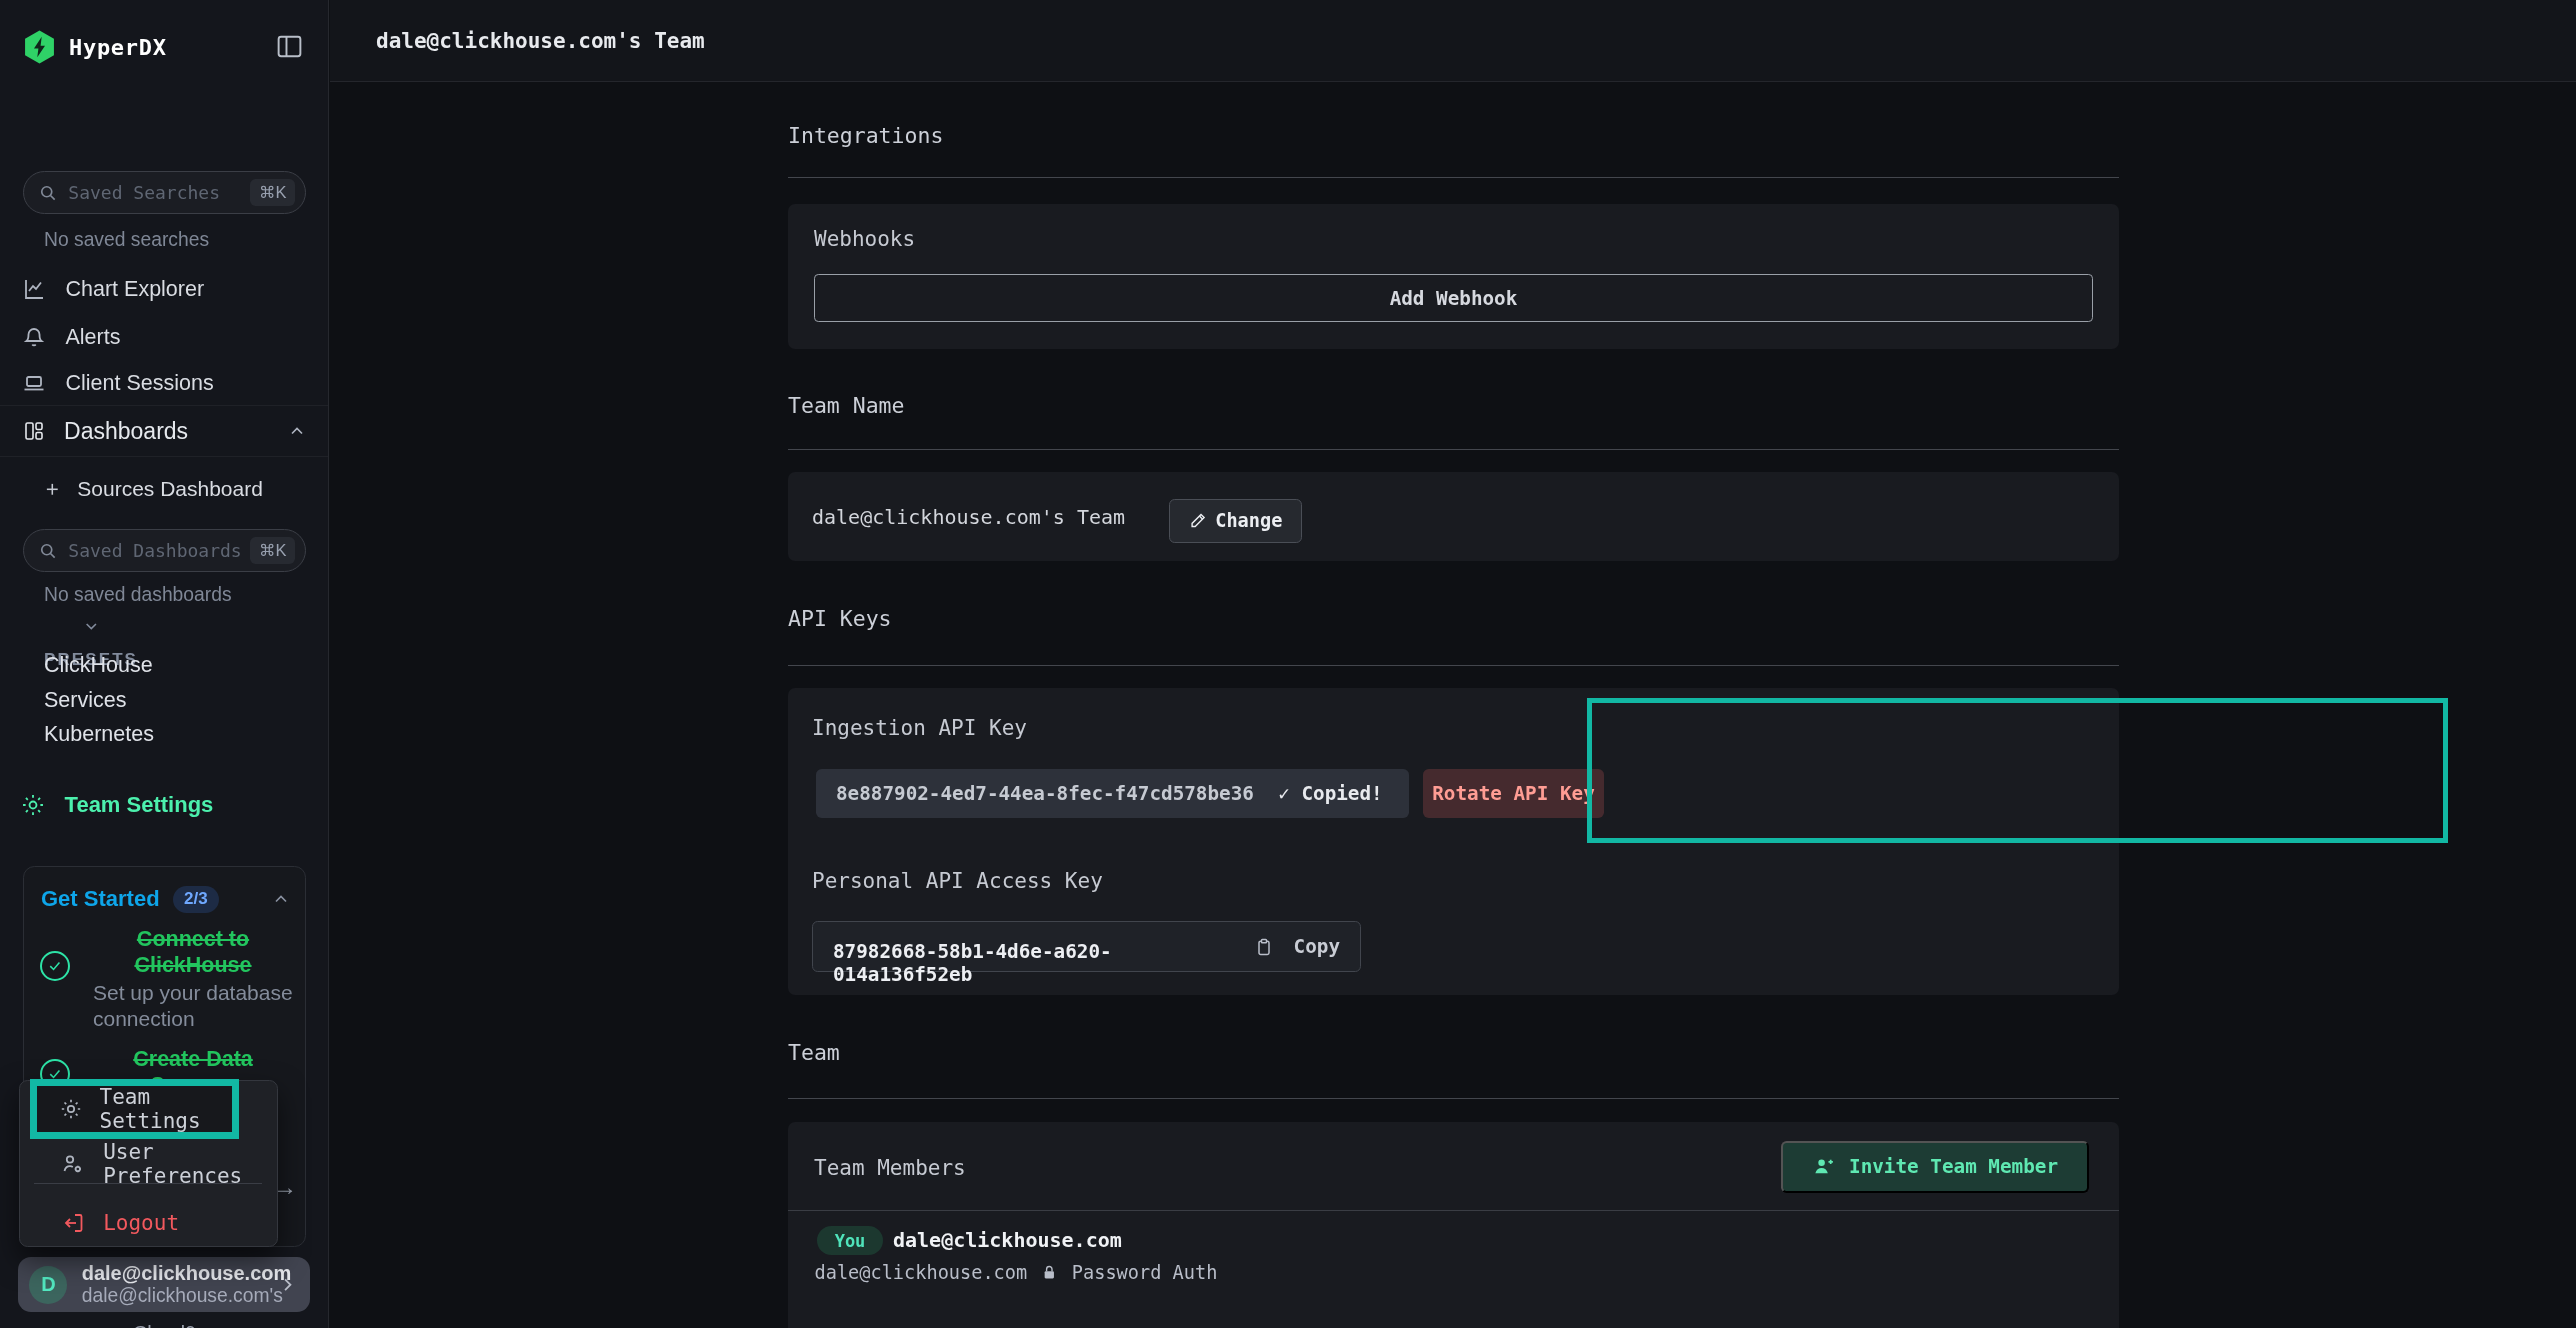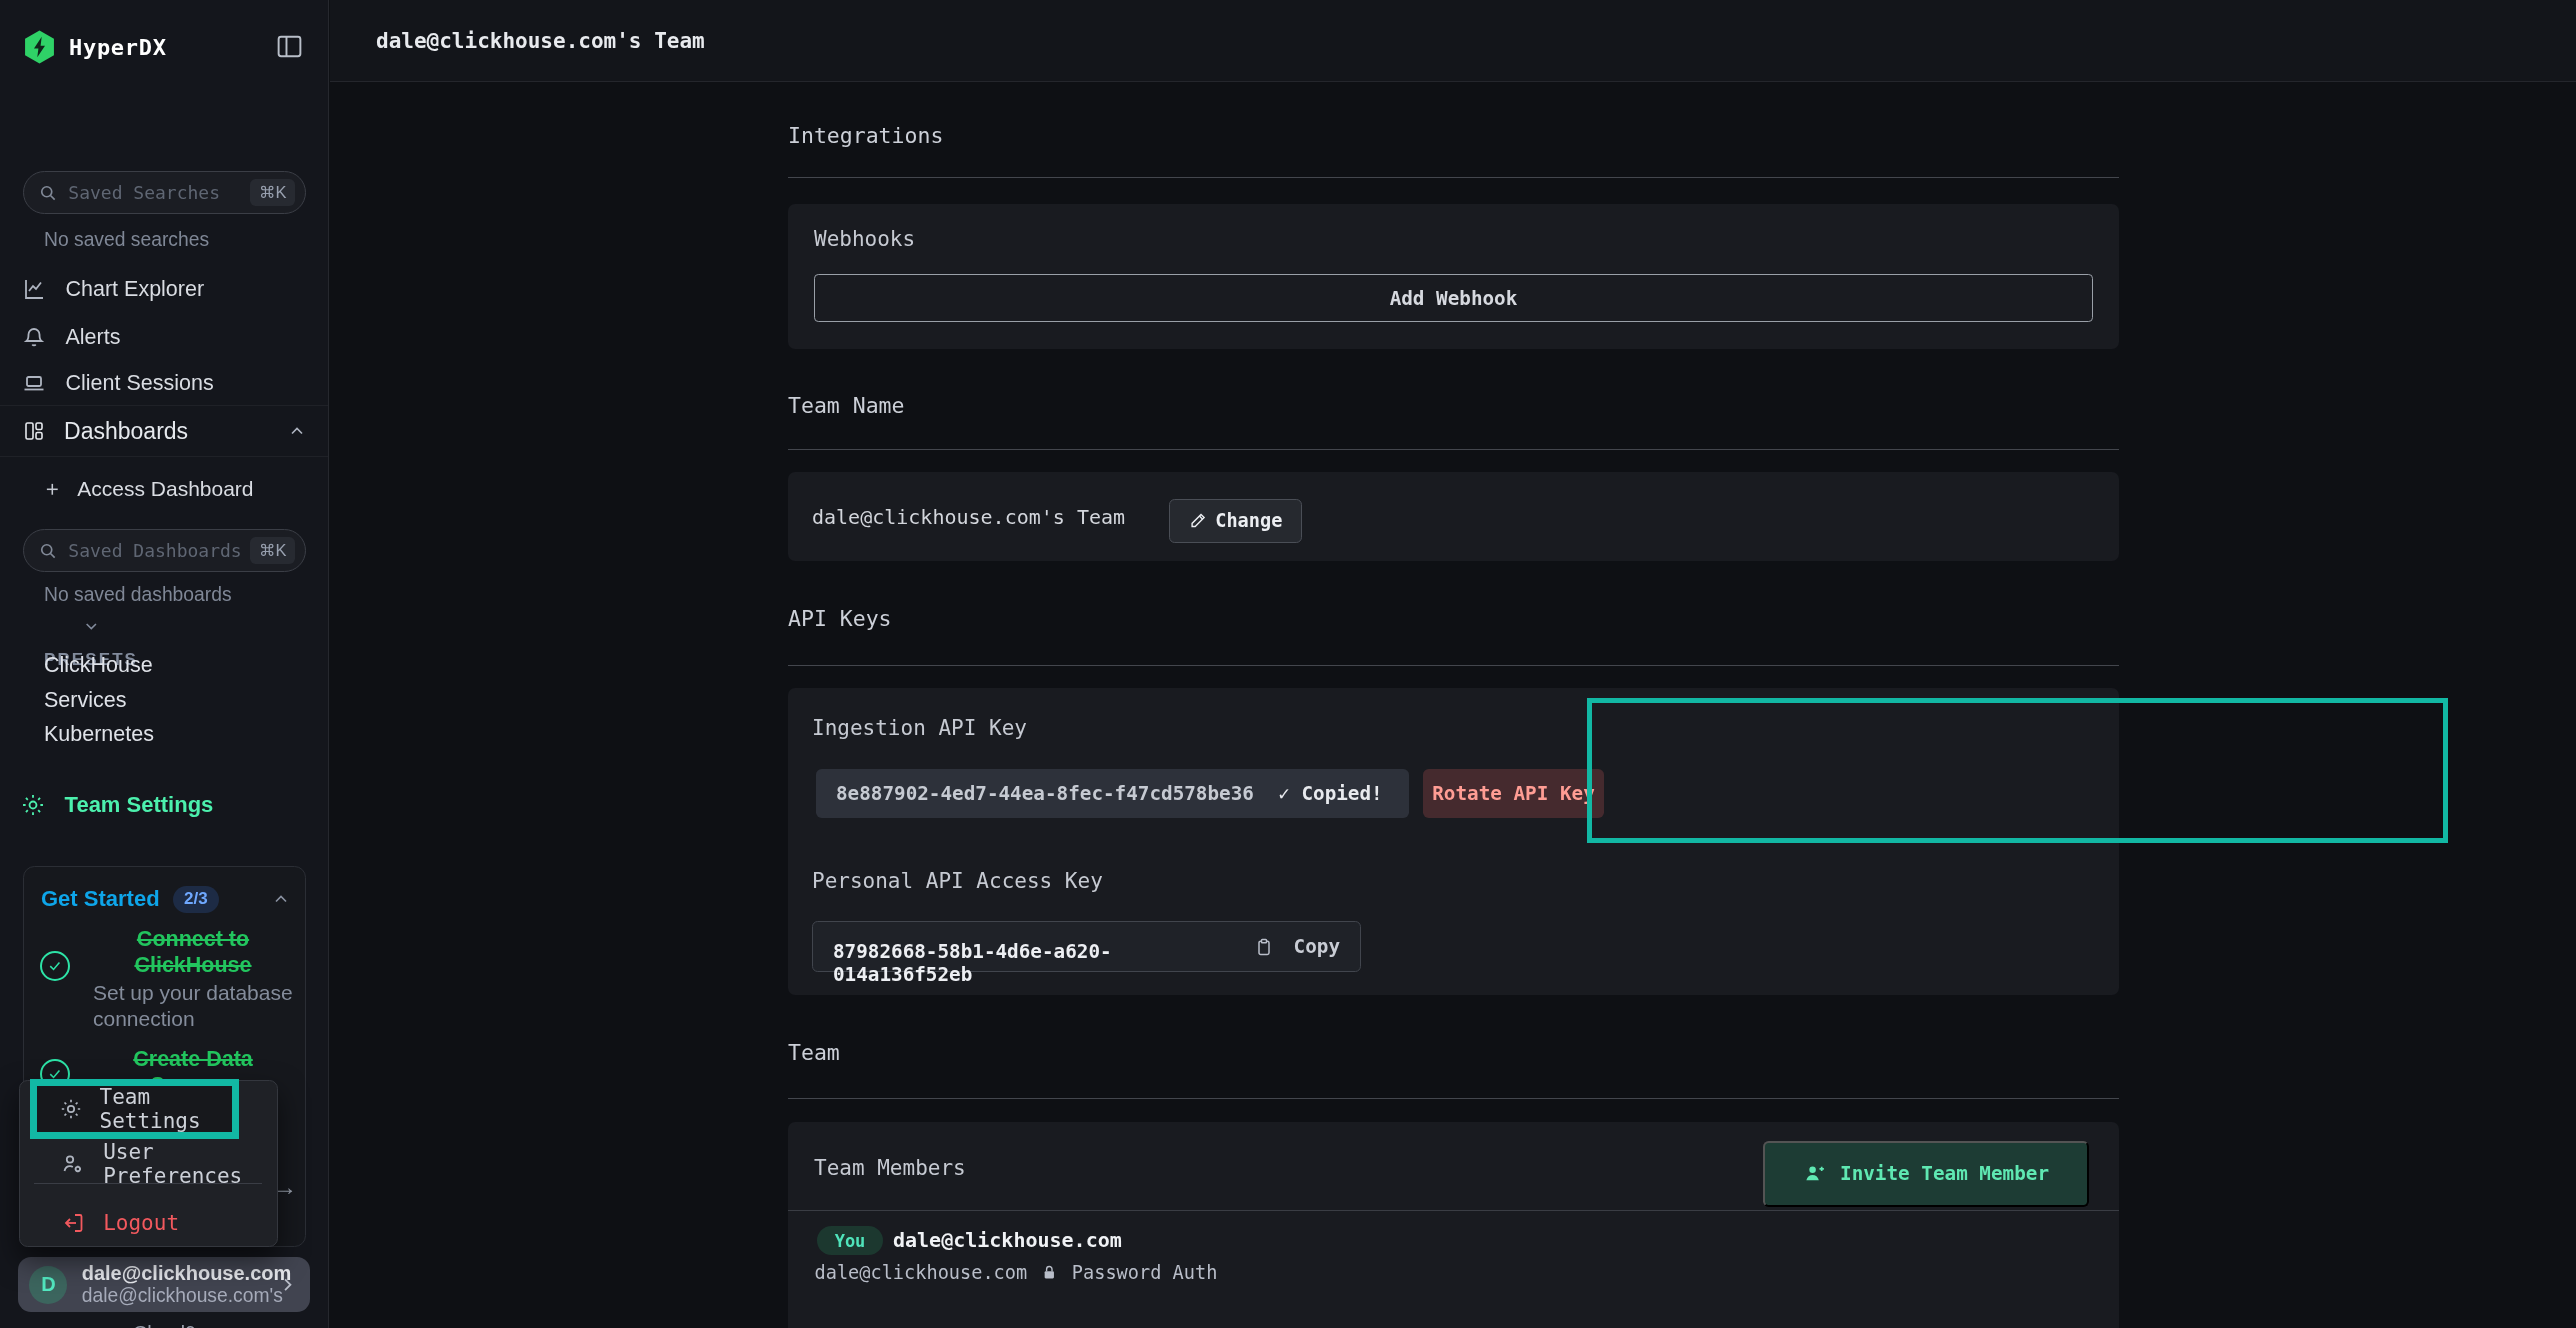--- a/index.html
+++ b/index.html
@@ -90,21 +90,21 @@
   #ingestion-chip { left:28px; top:81px; width:593px; height:49px; background:#2d313a; }
   #ingestion-chip .key { font-weight:700; font-size:19.3px; color:#c6cad2; }
   #ingestion-chip .copied { font-weight:700; font-size:19.3px; color:#e8eaee; margin-left:4.3px; white-space:nowrap; }
   #rotate-btn { position:absolute; left:635px; top:81px; width:181px; height:49px; background:#452a2e; border-radius:5.7px; display:flex; align-items:center; justify-content:center; font-family:"DejaVu Sans Mono",monospace; font-weight:700; font-size:19.3px; color:#ff9d94; cursor:pointer; }
   #personal-chip { left:24px; top:233px; width:549px; height:51px; background:#1f2228; border:1.4px solid #41454d; cursor:pointer; }
   #personal-chip .key { font-weight:700; font-size:19.3px; color:#edeff3;margin-top:32px; }
   #personal-chip .copy-label { font-size:19.3px; font-weight:700; color:#c9cdd5; }
   #personal-chip .cicon { color:#b9bec9; }
 
   
-  #invite-btn { position:absolute; right:30px; top:18.6px; height:66px; padding:0 38px; background:#1d3c34; border-radius:5.7px; display:flex; align-items:center; gap:14.3px; font-family:"DejaVu Sans Mono",monospace; font-weight:700; font-size:19.3px; color:#5fe8b2; cursor:pointer; }
+  #invite-btn { position:absolute; right:30px; top:18.6px; height:52px; padding:0 29px; background:#1d3c34; border-radius:5.7px; display:flex; align-items:center; gap:14.3px; font-family:"DejaVu Sans Mono",monospace; font-weight:700; font-size:19.3px; color:#5fe8b2; cursor:pointer; }
   #member-divider { position:absolute; left:0; right:0; top:88px; border-top:1.4px solid #3a3d44; }
   .you-pill { position:absolute; left:29px; top:104px; width:66px; height:29px; background:#1c382f; border-radius:715px; display:flex; align-items:center; justify-content:center; font-family:"DejaVu Sans Mono",monospace; font-weight:700; font-size:17px; color:#4fe3ba; }
   .member-name { position:absolute; left:105px; top:106px; font-family:"DejaVu Sans Mono",monospace; font-weight:700; font-size:20px; color:#f0f2f5; }
   .member-meta { position:absolute; left:26.5px; top:140px; display:flex; align-items:center; gap:13px; font-family:"DejaVu Sans Mono",monospace; font-size:18.6px; color:#b9bec9; }
 </style>
 </head>
 <body>
 
 <div id="root">
 
@@ -185,21 +185,21 @@
       </span>
     </div>
 
     <div class="create-dash">
       <span>
         <svg width="18.6" height="18.6" viewBox="0 0 24 24" fill="none" stroke="#c6cad2" stroke-width="2">
             <line x1="12" y1="5" x2="12" y2="19"></line>
             <line x1="5" y1="12" x2="19" y2="12"></line>
           </svg>
       </span>
-      <span>Access Dashboard</span>
+      <span>Sources Dashboard</span>
     </div>
 
     <div class="pill-input" style="top:529px;">
       <span>
         <svg width="20" height="20" viewBox="0 0 24 24" fill="none" stroke="#818997" stroke-width="2">
             <circle cx="10.5" cy="10.5" r="6"></circle>
             <line x1="15" y1="15" x2="20" y2="20"></line>
           </svg>
       </span>
       <input type="text" placeholder="Saved Dashboards" style="">

